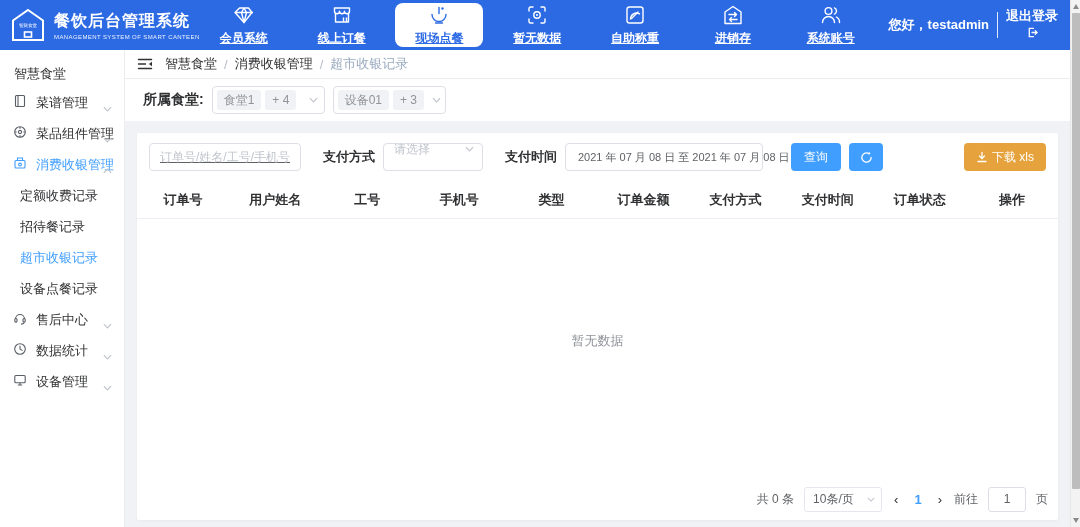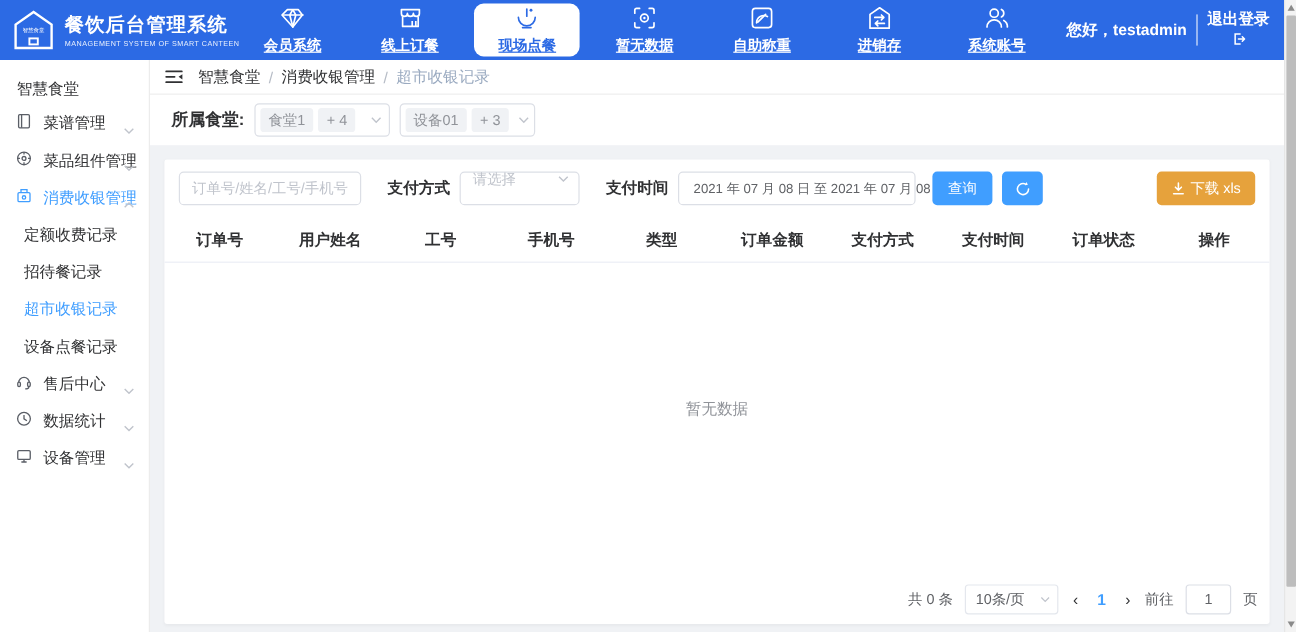--- a/index.html
+++ b/index.html
@@ -58,33 +58,33 @@
   .tag { background:#f0f2f5; color:#909399; font-size:12px; line-height:20px;
     padding:0 7px; border-radius:3px; white-space:nowrap; }
   .spacer { flex:1; }
   .chev { color:#c0c4cc; display:flex; }
 
   .panel { flex:1; background:#fff; margin:12px 12px 7px 12px; border-radius:2px;
     box-shadow:0 1px 3px rgba(0,0,0,.04); display:flex; flex-direction:column; overflow:hidden; }
   .filter-row { flex:none; display:flex; align-items:center; padding:10px 12px; gap:8px; }
   .text-input { width:152px; height:28px; border:1px solid #dcdfe6; border-radius:4px;
     padding:0 10px; font-size:12px; color:#606266; outline:none;
-    font-family:"Liberation Sans","DejaVu Sans",sans-serif; }
+    font-family:"Liberation Sans","DejaVu Sans",sans-serif;text-decoration:underline; }
   .text-input::placeholder { color:#c0c4cc; }
   .filter-row .field-label { font-size:13px; margin-left:14px; }
   .mini-select { width:100px; height:28px; border:1px solid #dcdfe6; border-radius:4px;
     display:flex; align-items:center; padding:0 8px 16px 10px; cursor:pointer; }
   .mini-select .ph { font-size:12px; color:#c0c4cc; }
   .date-input { width:198px; height:28px; border:1px solid #dcdfe6; border-radius:4px;
     display:flex; align-items:center; gap:5px; padding:0 7px; cursor:pointer; }
   .date-input .date-text { font-size:11px; color:#606266; white-space:nowrap; }
   .btn { height:28px; border:none; border-radius:4px; color:#fff; font-size:12px;
     cursor:pointer; display:flex; align-items:center; justify-content:center; gap:4px;
     font-family:"Liberation Sans","DejaVu Sans",sans-serif; }
-  .btn-primary { background:#409eff; padding:0 13px; margin-left:6px; }
+  .btn-primary { background:#409eff; padding:0 13px; margin-left:20px; }
   .btn-refresh { background:#409eff; width:34px; }
   .btn-warning { background:#e6a23c; padding:0 12px; }
 
   .thead { flex:none; display:flex; align-items:center; height:38px;
     border-bottom:1px solid #ebeef5; }
   .th { flex:1; text-align:center; font-size:13px; font-weight:bold; color:#303133; white-space:nowrap; }
   .empty-area { flex:1; position:relative; }
   .empty-text { position:absolute; left:50%; top:47%; transform:translate(-50%,-50%);
     font-size:13px; color:#909399; }
 

